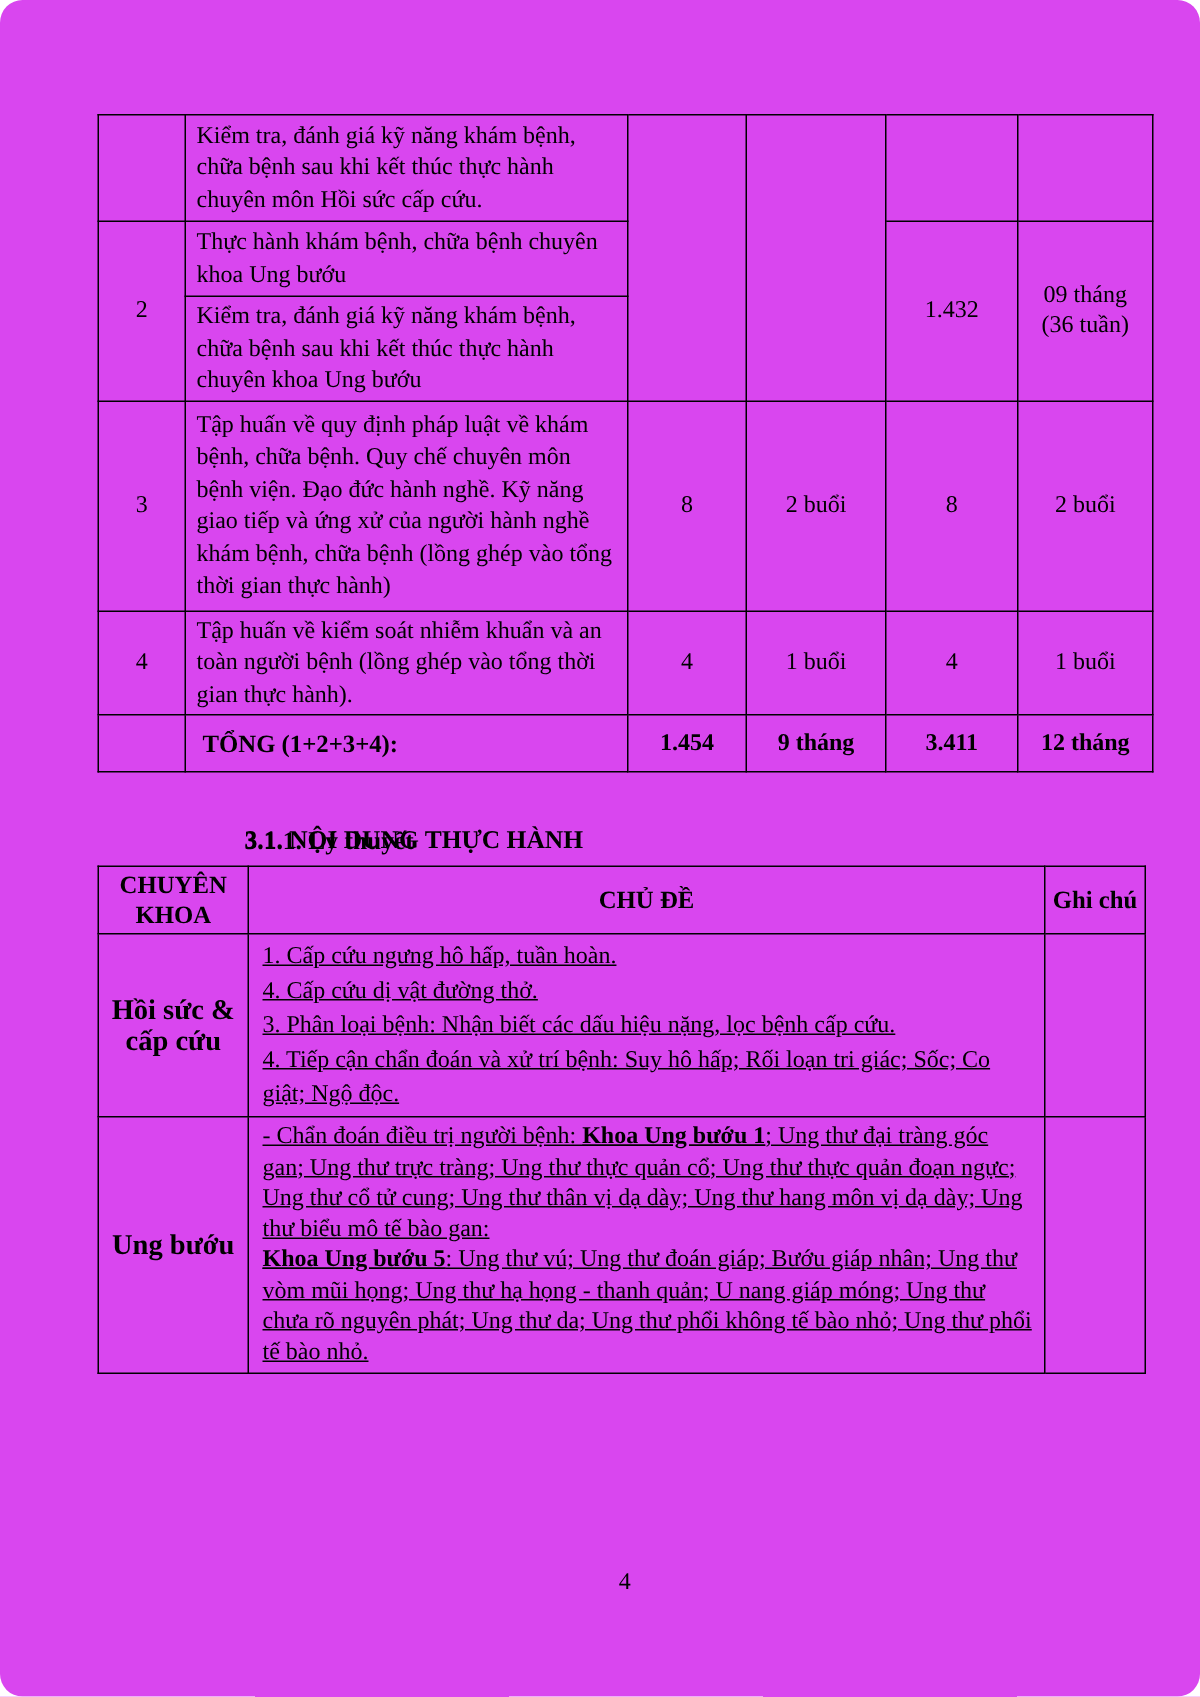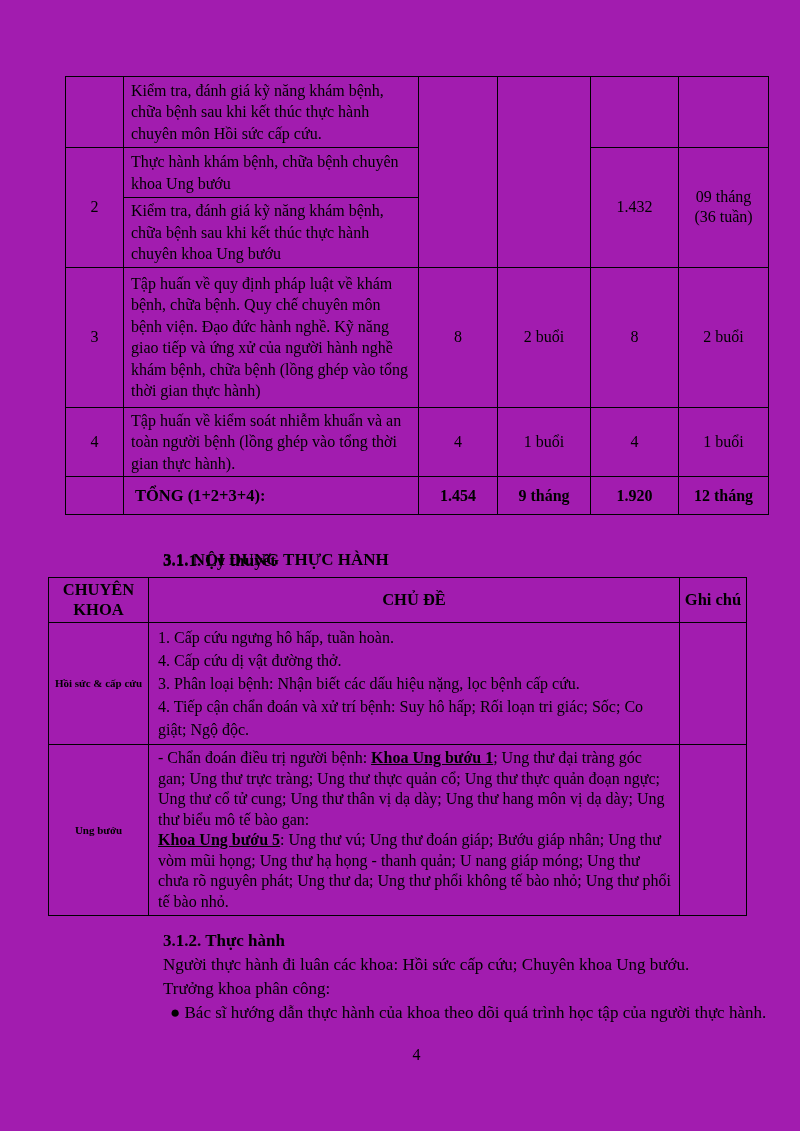--- a/index.html
+++ b/index.html
@@ -1,40 +1,41 @@
 <!DOCTYPE html>
 <html><head>
 <meta charset="utf-8">
 <style>
   html,body{margin:0;padding:0;background:#ffffff;}
   .page{
     position:relative;
     width:800px;height:1131px;
-    background:#a21caf;
+    background:#d946ef;
     font-family:"Liberation Serif", serif;
     color:#000000;
     overflow:hidden;
+    border-radius:15px;
   }
   table{position:absolute;border-collapse:collapse;table-layout:fixed;}
   td{border:1px solid #000;vertical-align:middle;font-size:16px;color:#000;}
   
   .t1{left:65px;top:76px;width:703px;}
   .t1 .c-num{text-align:center;padding:0 2px;line-height:20px;}
   .t1 .c-txt{text-align:left;padding:2px 5px 2px 7px;line-height:21.5px;}
   .t1 .total-row td{font-weight:bold;}
   .t1 .total-label{padding-left:11px;font-size:16.5px;}
   
   .heading{position:absolute;left:163px;font-weight:bold;font-size:17px;line-height:22px;white-space:nowrap;}
   .h31{top:549px;}
   .h311{top:550px;}
   
-  .t2{left:48px;top:577px;width:698px;}
+  .t2{left:65px;top:577px;width:698px;}
   .t2 .hd{font-weight:bold;text-align:center;font-size:16.5px;line-height:20px;padding:2px;}
-  .t2 .spec{font-weight:bold;text-align:center;font-size:11px;line-height:21px;padding:2px;}
-  .t2 .topic{text-align:left;padding:3px 6px 3px 9px;}
+  .t2 .spec{font-weight:bold;text-align:center;font-size:19px;line-height:21px;padding:2px;}
+  .t2 .topic{text-align:left;padding:3px 6px 3px 9px;text-decoration:underline;}
   .t2 .topic .item{line-height:23px;}
   .t2 .topic .blk{line-height:20.5px;}
   .t2 .note-cell{}
   .bu{font-weight:bold;text-decoration:underline;text-align:right;}
   
   .bottom{position:absolute;left:115px;top:929px;width:656px;font-size:17px;line-height:24px;}
   .bottom .h312{font-weight:bold;margin:0 0 0 48px;}
   .bottom p{margin:0;text-indent:48px;}
   .bottom p.bullet{text-indent:55px;}
   .pagenum{position:absolute;left:65px;top:1046px;width:703px;text-align:center;font-size:16px;}
@@ -88,21 +89,21 @@
         <td class="c-num">4</td>
         <td class="c-num">1 buổi</td>
         <td class="c-num">4</td>
         <td class="c-num">1 buổi</td>
       </tr>
       <tr style="height:38px" class="total-row">
         <td class="c-num"></td>
         <td class="c-txt total-label">TỔNG (1+2+3+4):</td>
         <td class="c-num">1.454</td>
         <td class="c-num">9 tháng</td>
-        <td class="c-num">1.920</td>
+        <td class="c-num">3.411</td>
         <td class="c-num">12 tháng</td>
       </tr>
     </tbody>
   </table>
 
   <div class="heading h31">3.1. NỘI DUNG THỰC HÀNH</div>
   <div class="heading h311">3.1.1. Lý thuyết</div>
 
   <table class="t2">
     <colgroup>
@@ -130,22 +131,16 @@
         <td class="spec">Ung bướu</td>
         <td class="topic">
           <div class="blk"><span> - Chẩn đoán điều trị người bệnh: </span><span class="bu">Khoa Ung bướu 1</span><span>; Ung thư đại tràng góc gan; Ung thư trực tràng; Ung thư thực quản cổ; Ung thư thực quản đoạn ngực; Ung thư cổ tử cung; Ung thư thân vị dạ dày; Ung thư hang môn vị dạ dày; Ung thư biểu mô tế bào gan:</span></div>
           <div class="blk"><span class="bu">Khoa Ung bướu 5</span><span>: Ung thư vú; Ung thư đoán giáp; Bướu giáp nhân; Ung thư vòm mũi họng; Ung thư hạ họng - thanh quản; U nang giáp móng; Ung thư chưa rõ nguyên phát; Ung thư da; Ung thư phổi không tế bào nhỏ; Ung thư phổi tế bào nhỏ.</span></div>
         </td>
         <td class="note-cell"></td>
       </tr>
     </tbody>
   </table>
 
-  <div class="bottom">
-    <div class="h312">3.1.2. Thực hành</div>
-    <p>Người thực hành đi luân các khoa: Hồi sức cấp cứu; Chuyên khoa Ung bướu.</p>
-    <p>Trưởng khoa phân công:</p>
-    <p class="bullet">● Bác sĩ hướng dẫn thực hành của khoa theo dõi quá trình học tập của người thực hành.</p>
-  </div>
 
   <div class="pagenum">4</div>
 
 </div>
 
 </body></html>

